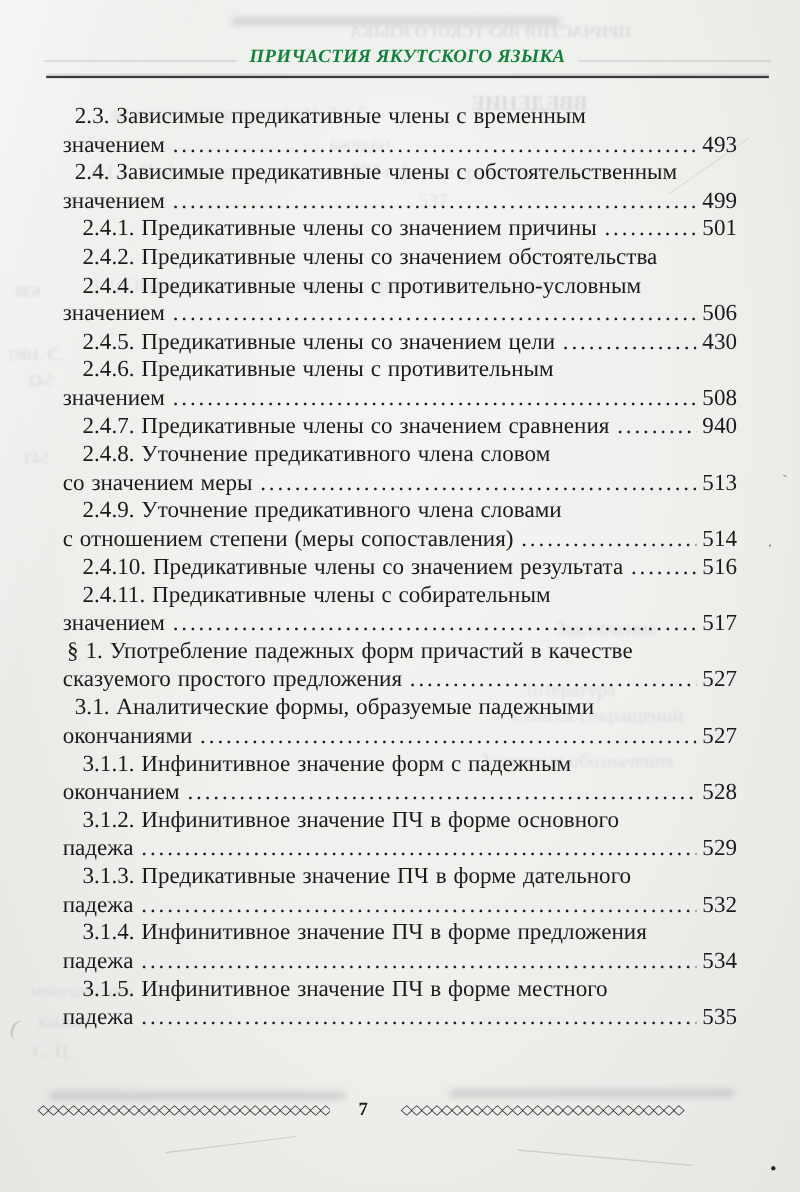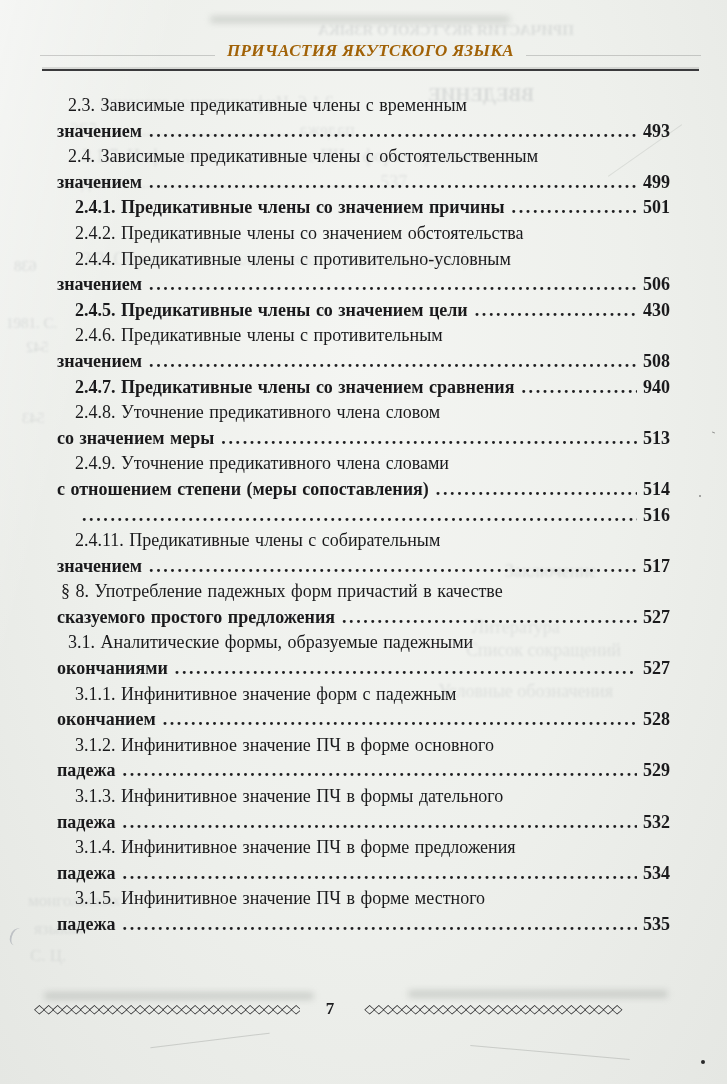--- a/index.html
+++ b/index.html
@@ -21,36 +21,36 @@
     filter:blur(1.1px);
   }
   .ghost-line.mir{transform:scaleX(-1);}
   .smudge{position:absolute;background:rgba(140,146,140,.30);filter:blur(3px);border-radius:4px;}
   
   .running-head{position:absolute;left:40px;right:26px;top:38px;height:36px;}
   .head-midline{position:absolute;left:0;right:0;top:17px;height:1px;background:rgba(60,60,60,.22);}
   .head-title-wrap{position:absolute;left:0;right:0;top:3px;text-align:center;}
   .head-title{
     display:inline-block;background:#eff1ed;padding:0 12px;
-    font-style:italic;font-weight:bold;font-size:17px;letter-spacing:.4px;color:#a16207;
+    font-style:italic;font-weight:bold;font-size:17px;letter-spacing:.4px;color:#15803d;
   }
   .head-rule{position:absolute;left:2px;right:2px;top:31px;height:2px;background:#3a3a3c;
     box-shadow:0 -2px 0 rgba(0,0,0,.10);}
   
   .toc{
     position:absolute;left:57px;right:57px;top:93px;
-    font-size:18px;line-height:25.6px;color:#1a1a1c;word-spacing:1px;
+    font-size:21px;line-height:25.6px;color:#1a1a1c;word-spacing:1px;
   }
   .entry{margin:0;}
   .lvl0{--ind:4px;}
   .lvl1{--ind:11px;}
   .lvl2{--ind:18px;}
   .line{white-space:nowrap;}
   .line.first:not(.last){text-indent:var(--ind);}
-  .line.last{display:flex;align-items:flex-start;font-weight:bold;}
+  .line.last{display:flex;align-items:flex-start;}
   .line.last.first{padding-left:var(--ind);}
   .line.last .txt{white-space:nowrap;}
   .leader{
     flex:1;min-width:14px;overflow:hidden;white-space:nowrap;
     margin-left:7px;margin-right:6px;letter-spacing:2.6px;color:#1d1d1f;
   }
   .leader::after{content:"................................................................................................................................";}
   .pg{white-space:nowrap;}
   
   .page-footer{
@@ -175,34 +175,35 @@
       <div class="entry lvl2">
         <div class="line first">2.4.9. Уточнение предикативного члена словами</div>
         <div class="line last">
           <span class="txt">с отношением степени (меры сопоставления)</span>
           <span class="leader"></span>
           <span class="pg">514</span>
         </div>
       </div>
       <div class="entry lvl2">
         <div class="line last first">
+          <span class="txt">2.4.10. Предикативные члены со значением результата</span>
           <span class="leader"></span>
           <span class="pg">516</span>
         </div>
       </div>
       <div class="entry lvl2">
         <div class="line first">2.4.11. Предикативные члены с собирательным</div>
         <div class="line last">
           <span class="txt">значением</span>
           <span class="leader"></span>
           <span class="pg">517</span>
         </div>
       </div>
       <div class="entry lvl0">
-        <div class="line first">§ 8. Употребление падежных форм причастий в качестве</div>
+        <div class="line first">§ 1. Употребление падежных форм причастий в качестве</div>
         <div class="line last">
           <span class="txt">сказуемого простого предложения</span>
           <span class="leader"></span>
           <span class="pg">527</span>
         </div>
       </div>
       <div class="entry lvl1">
         <div class="line first">3.1. Аналитические формы, образуемые падежными</div>
         <div class="line last">
           <span class="txt">окончаниями</span>
@@ -220,21 +221,21 @@
       </div>
       <div class="entry lvl2">
         <div class="line first">3.1.2. Инфинитивное значение ПЧ в форме основного</div>
         <div class="line last">
           <span class="txt">падежа</span>
           <span class="leader"></span>
           <span class="pg">529</span>
         </div>
       </div>
       <div class="entry lvl2">
-        <div class="line first">3.1.3. Инфинитивное значение ПЧ в формы дательного</div>
+        <div class="line first">3.1.3. Предикативные значение ПЧ в форме дательного</div>
         <div class="line last">
           <span class="txt">падежа</span>
           <span class="leader"></span>
           <span class="pg">532</span>
         </div>
       </div>
       <div class="entry lvl2">
         <div class="line first">3.1.4. Инфинитивное значение ПЧ в форме предложения</div>
         <div class="line last">
           <span class="txt">падежа</span>

